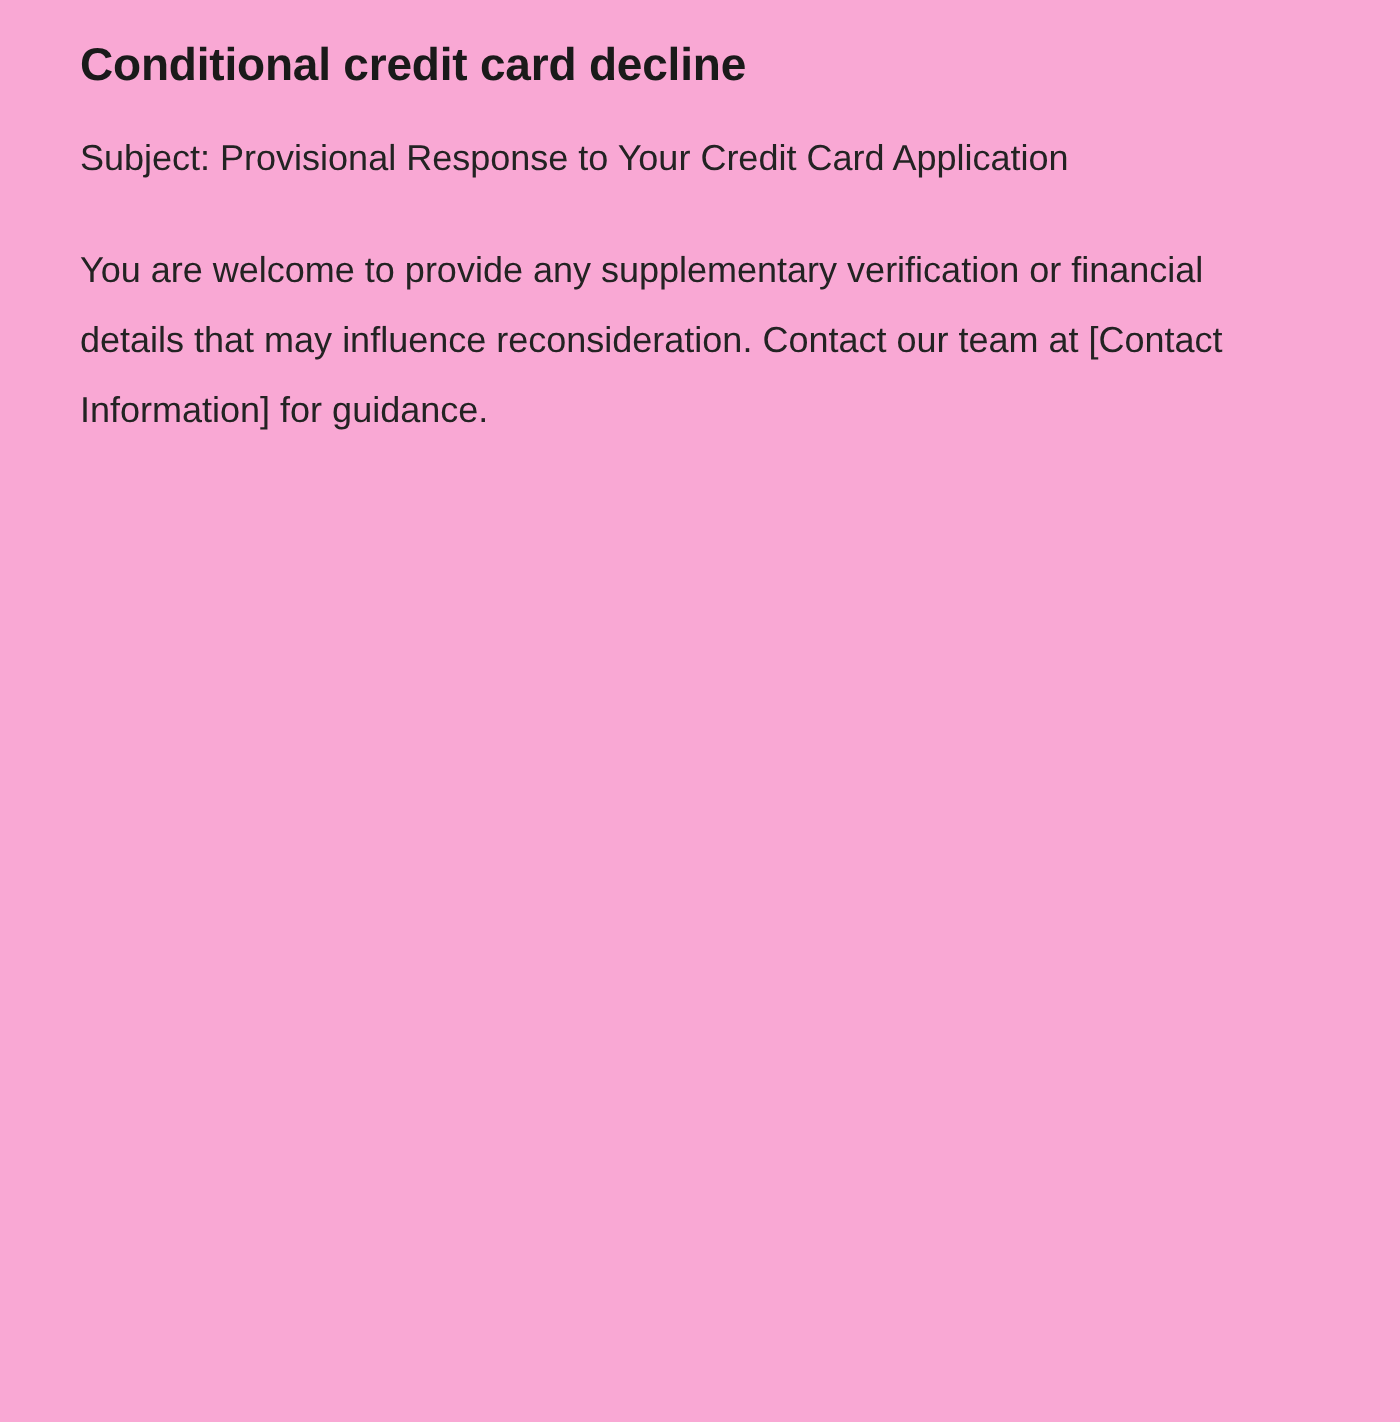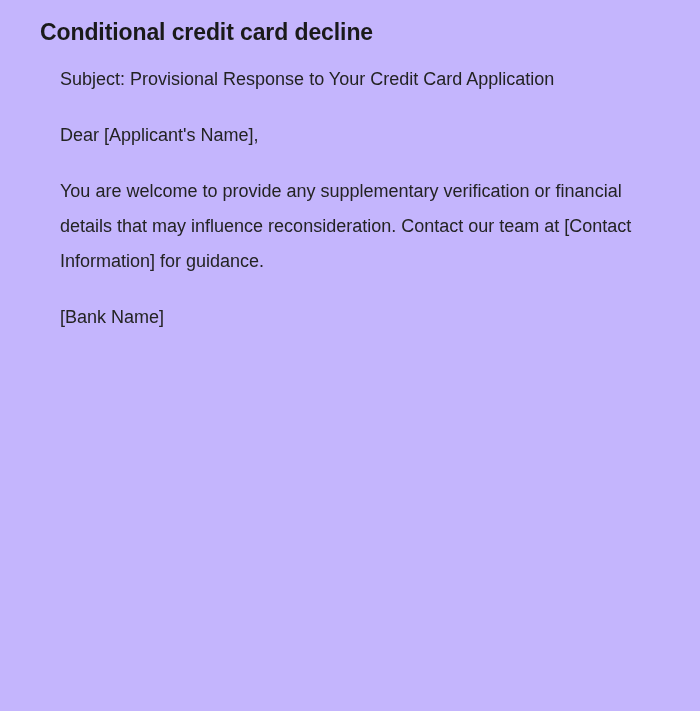--- a/index.html
+++ b/index.html
@@ -14,34 +14,33 @@
     overflow: hidden;
     font-family: "Liberation Sans", "DejaVu Sans", sans-serif;
     color: #202124;
     -webkit-font-smoothing: antialiased;
   }
   .page {
     box-sizing: border-box;
     width: 700px;
     height: 711px;
     padding: 16px 64px 0 40px;
-    background: #c4b5fd;
+    background: #f9a8d4;
   }
   .doc-title {
     margin: 0;
     padding: 0;
     font-size: 23px;
     line-height: 32px;
     font-weight: 700;
     letter-spacing: -0.1px;
     color: #1a1a1a;
   }
   .doc-body {
     margin-top: 14px;
-    margin-left: 20px;
   }
   .para {
     margin: 0 0 21px 0;
     font-size: 18px;
     line-height: 35px;
     font-weight: 400;
     color: #232323;
     max-width: 595px;
     word-wrap: break-word;
   }
@@ -53,24 +52,22 @@
 <body>
 
 <div class="page">
 
   <h1 class="doc-title">Conditional credit card decline</h1>
 
   <div class="doc-body">
 
     <p class="para">Subject: Provisional Response to Your Credit Card Application</p>
 
-    <p class="para">Dear [Applicant's Name],</p>
 
 
     <p class="para">You are welcome to provide any supplementary verification or financial details that may influence reconsideration. Contact our team at [Contact Information] for guidance.</p>
 
 
 
 
-    <p class="para">[Bank Name]</p>
 
   </div>
 </div>
 
 </body></html>

